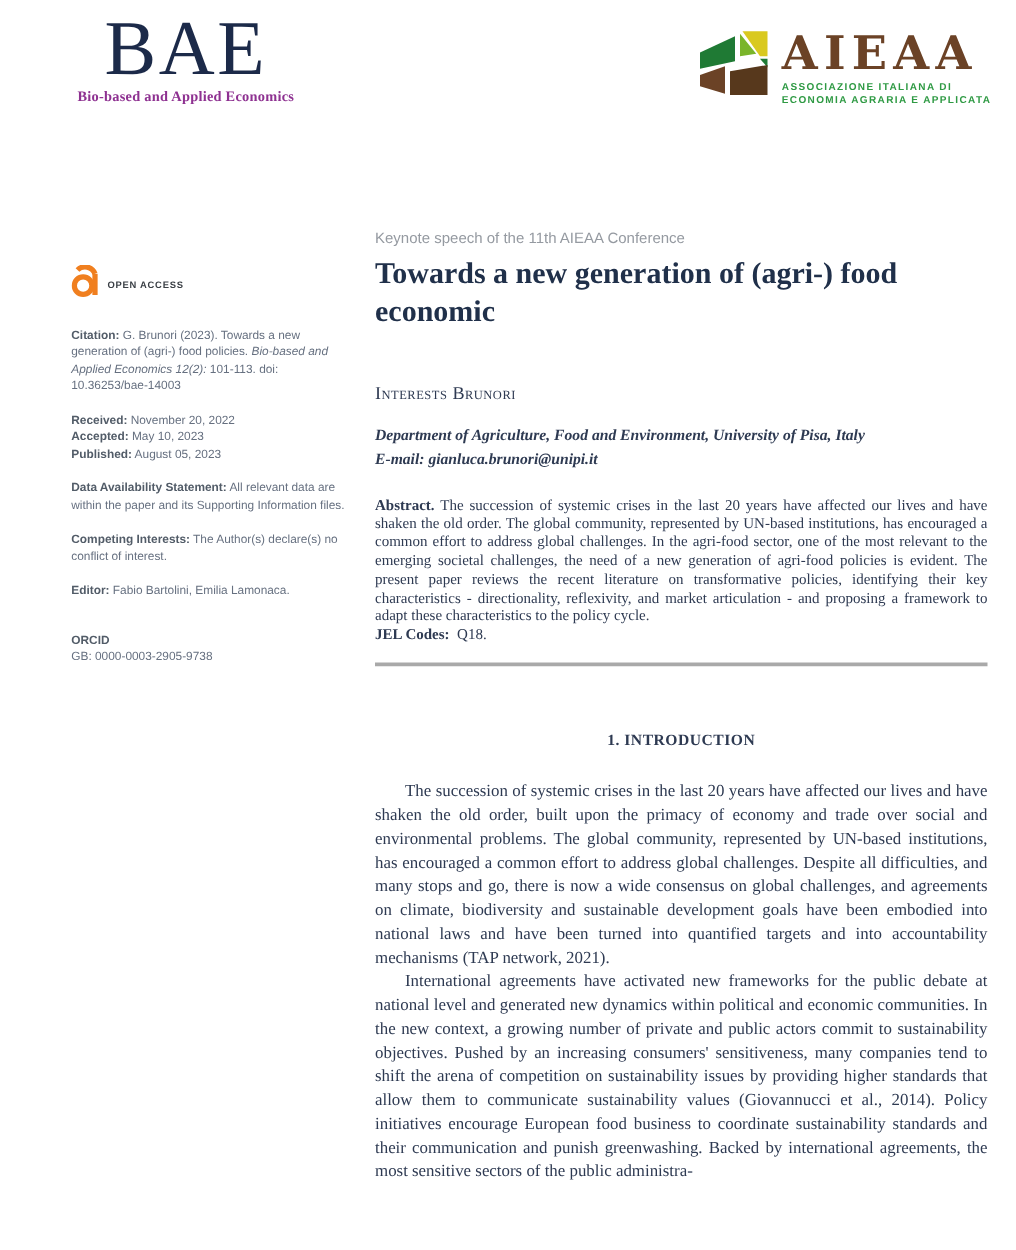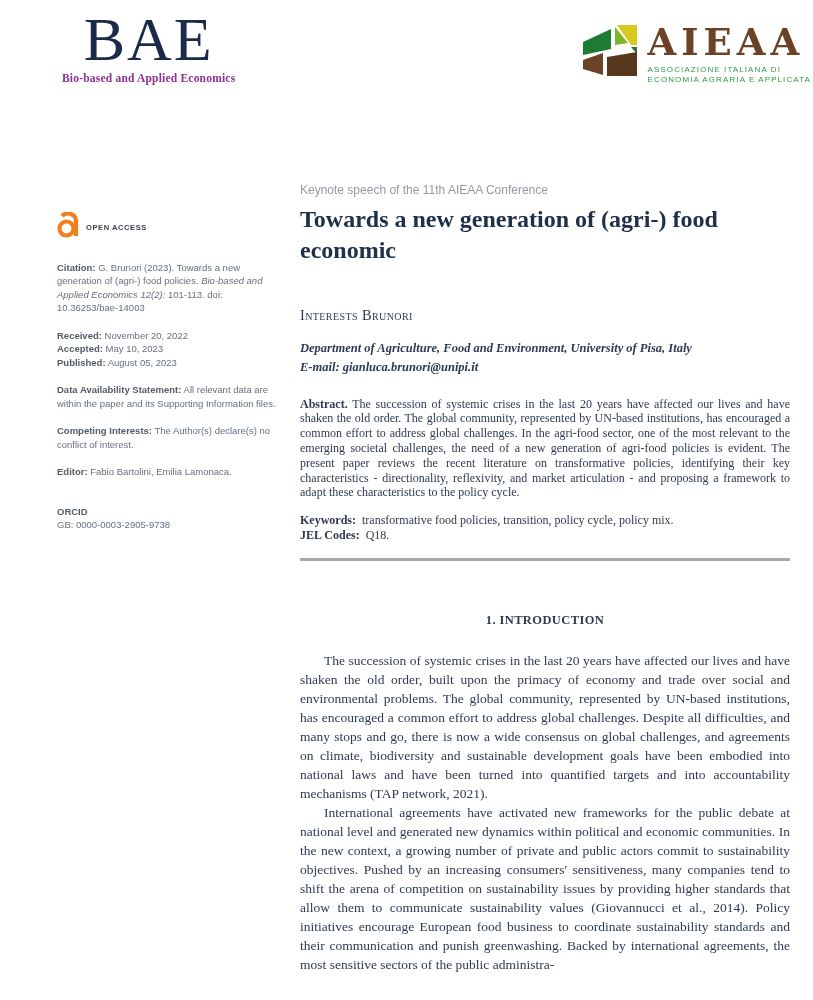--- a/index.html
+++ b/index.html
@@ -7,25 +7,25 @@
   body { font-family:"Liberation Serif", serif; color:#2e3a52; }
 
   
   .header { position:relative; height:183px; }
   .bae-logo { position:absolute; left:62px; top:10px; }
   .bae-acronym { font-family:"Liberation Serif", serif; font-size:62px; line-height:0.95;
                  color:#1c2a49; letter-spacing:2px; font-weight:400;text-align:center; }
   .bae-sub { font-size:11.5px; font-weight:700; color:#8e3191; margin-top:3px;
              font-family:"Liberation Serif", serif; letter-spacing:0.2px; }
 
-  .aieaa-logo { position:absolute; right:2px; top:24px; display:flex; align-items:flex-start; gap:10px; }
+  .aieaa-logo { position:absolute; right:20px; top:24px; display:flex; align-items:flex-start; gap:10px; }
   .aieaa-text { display:flex; flex-direction:column; }
   .aieaa-acronym { font-family:"DejaVu Serif", serif; font-weight:700; font-size:37px; line-height:1;
                    color:#6b4226; letter-spacing:5px; }
-  .aieaa-name { margin-top:4px; font-family:"Liberation Sans", sans-serif; font-weight:400;
+  .aieaa-name { margin-top:4px; font-family:"Liberation Sans", sans-serif; font-weight:700;
                 font-size:8px; line-height:1.25; color:#2f9a44; letter-spacing:1.1px; }
 
   
   .content { display:flex; padding-left:57px; }
   .sidebar { width:228px; flex:0 0 228px; padding-top:29px; margin-right:15px;
              font-family:"Liberation Sans", sans-serif; font-size:9.5px; line-height:13.5px; color:#667080; }
   .sb { margin-bottom:14px; }
   .sb b { color:#525c68; }
   .oa-row { display:flex; align-items:center; gap:6px; margin-bottom:18px; }
   .oa-label { font-size:7.5px; font-weight:700; letter-spacing:0.6px; color:#3a3f45; }
@@ -117,21 +117,20 @@
 
       <div class="author">Interests Brunori</div>
 
       <div class="affiliation">
         <div>Department of Agriculture, Food and Environment, University of Pisa, Italy</div>
         <div><span>E-mail:</span> <span>gianluca.brunori@unipi.it</span></div>
       </div>
 
       <p class="abstract"><b>Abstract.</b> <span>The succession of systemic crises in the last 20 years have affected our lives and have shaken the old order. The global community, represented by UN-based institutions, has encouraged a common effort to address global challenges. In the agri-food sector, one of the most relevant to the emerging societal challenges, the need of a new generation of agri-food policies is evident. The present paper reviews the recent literature on transformative policies, identifying their key characteristics - directionality, reflexivity, and market articulation - and proposing a framework to adapt these characteristics to the policy cycle.</span></p>
 
-      <p class="kwline"><b>Keywords:</b><span>transformative food policies, transition, policy cycle, policy mix.</span></p>
       <p class="jelline"><b>JEL Codes:</b><span>Q18.</span></p>
 
       <div class="rule"></div>
 
       <h2 class="section-heading">1. INTRODUCTION</h2>
 
       <p class="body-para">The succession of systemic crises in the last 20 years have affected our lives and have shaken the old order, built upon the primacy of economy and trade over social and environmental problems. The global community, represented by UN-based institutions, has encouraged a common effort to address global challenges. Despite all difficulties, and many stops and go, there is now a wide consensus on global challenges, and agreements on climate, biodiversity and sustainable development goals have been embodied into national laws and have been turned into quantified targets and into accountability mechanisms (TAP network, 2021).</p>
       <p class="body-para">International agreements have activated new frameworks for the public debate at national level and generated new dynamics within political and economic communities. In the new context, a growing number of private and public actors commit to sustainability objectives. Pushed by an increasing consumers' sensitiveness, many companies tend to shift the arena of competition on sustainability issues by providing higher standards that allow them to communicate sustainability values (Giovannucci et al., 2014). Policy initiatives encourage European food business to coordinate sustainability standards and their communication and punish greenwashing. Backed by international agreements, the most sensitive sectors of the public administra-</p>
 
     </div>

